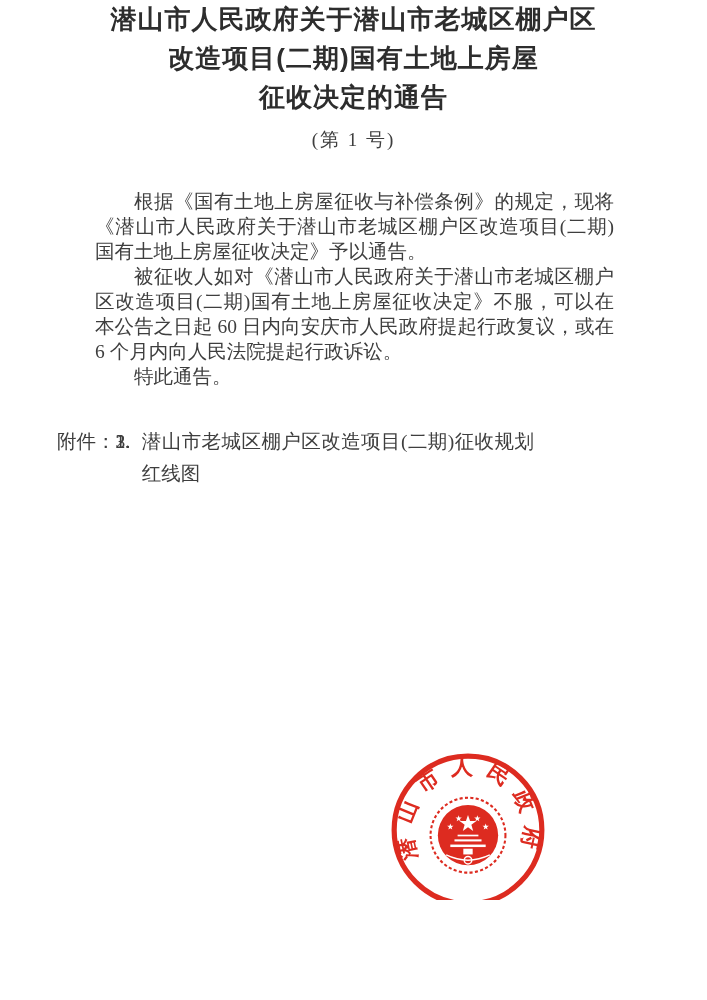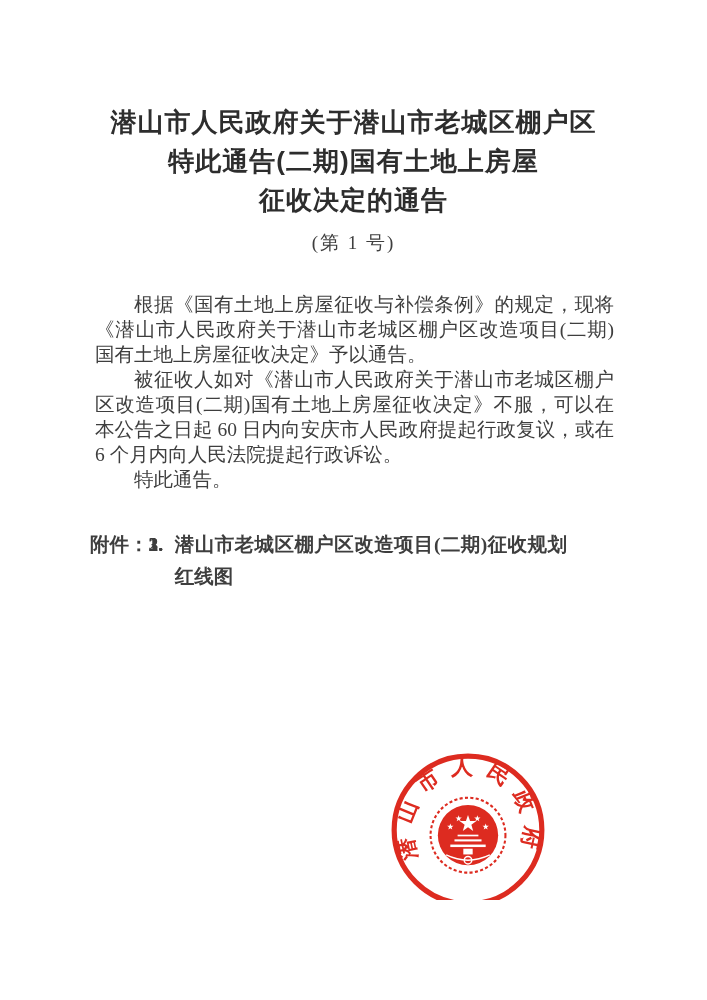--- a/index.html
+++ b/index.html
@@ -9,21 +9,20 @@
     --page-bg: #ffffff;
   }
   * { margin: 0; padding: 0; box-sizing: border-box; }
   html, body { background: var(--page-bg); }
   .page {
     position: relative;
     width: 707px;
     height: 900px;
     background: var(--page-bg);
     overflow: hidden;
-    padding-top: 103px;
     font-family: "Liberation Serif", "DejaVu Serif", serif;
     color: var(--body-color);
   }
   .title-block {
     text-align: center;
     font-family: "Liberation Sans", "DejaVu Sans", sans-serif;
     font-weight: 700;
     font-size: 26px;
     line-height: 39px;
     color: var(--title-color);
@@ -40,25 +39,24 @@
   .body-text {
     width: 519px;
     margin: 36px 0 4px 95px;
     font-size: 19.5px;
     line-height: 25px;
     text-align: justify;
   }
   .body-text p { text-indent: 2em; }
   .attachments {
     display: flex;
-    margin: 37px 0 0 90px;
+    margin: 37px 0 0 57px;
     width: 477px;
     font-size: 19.5px;
     line-height: 31.5px;
-    font-weight: bold;
   }
   .att-label { flex: 0 0 auto; white-space: nowrap; }
   .att-items { flex: 1 1 auto; }
   .att-item { position: relative; padding-left: 1.35em; text-align: justify; }
   .att-num { position: absolute; left: 0; top: 0; }
   .date-stamp {
     position: absolute;
     left: 388px;
     top: 861px;
     z-index: 1;
@@ -89,21 +87,21 @@
   .seal .white { fill: #ffffff; }
   .seal .white-line { fill: none; stroke: #ffffff; stroke-width: 1.4; }
 </style>
 </head>
 <body>
 
 <div class="page">
 
   <div class="title-block">
     <div>潜山市人民政府关于潜山市老城区棚户区</div>
-    <div>特此通告(二期)国有土地上房屋</div>
+    <div>改造项目(二期)国有土地上房屋</div>
     <div>征收决定的通告</div>
   </div>
 
   <div class="doc-number">(第 1 号)</div>
 
   <div class="body-text">
     <p>根据《国有土地上房屋征收与补偿条例》的规定，现将《潜山市人民政府关于潜山市老城区棚户区改造项目(二期)国有土地上房屋征收决定》予以通告。</p>
     <p>被征收人如对《潜山市人民政府关于潜山市老城区棚户区改造项目(二期)国有土地上房屋征收决定》不服，可以在本公告之日起 60 日内向安庆市人民政府提起行政复议，或在 6 个月内向人民法院提起行政诉讼。</p>
     <p>特此通告。</p>
   </div>

